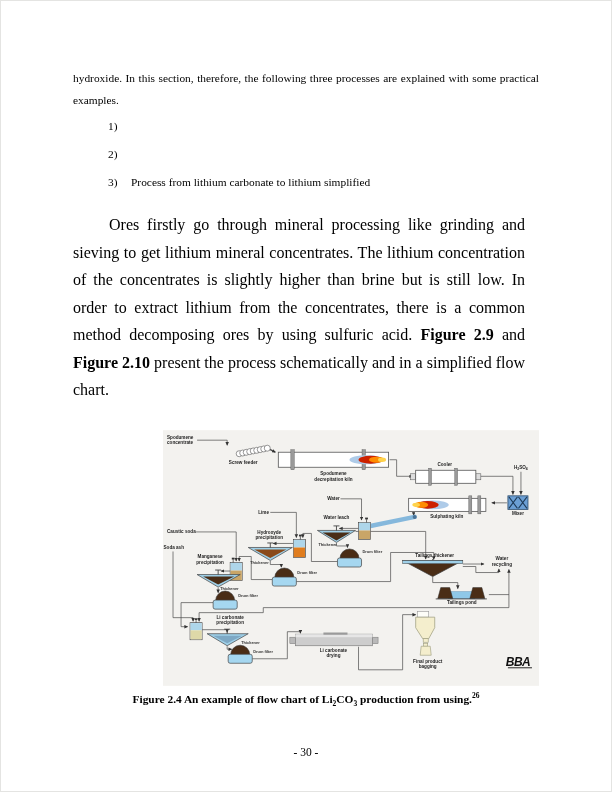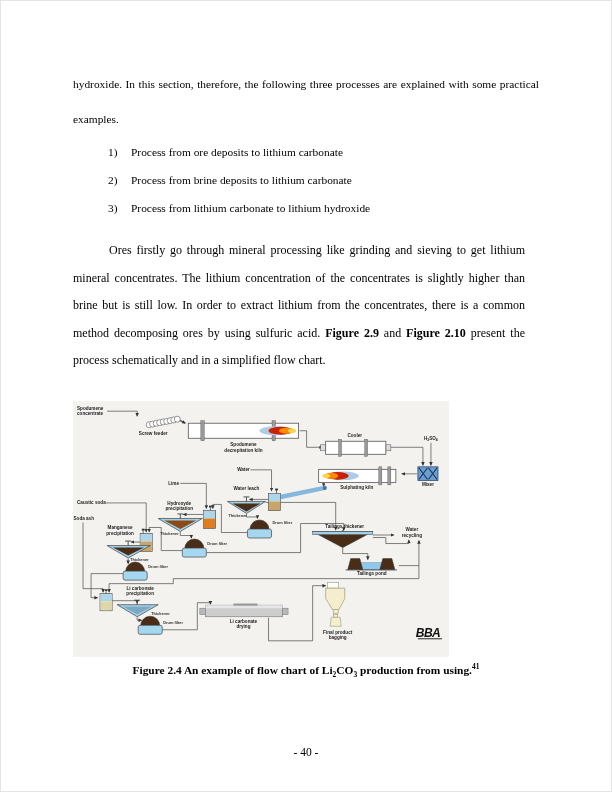--- a/index.html
+++ b/index.html
@@ -1,25 +1,25 @@
 <!DOCTYPE html>
 <html><head>
 <meta charset="utf-8">
 <style>
   html,body{margin:0;padding:0;background:#fff;}
   body{width:612px;height:792px;position:relative;font-family:"Liberation Serif",serif;color:#000;overflow:hidden;}
   .page{position:absolute;inset:0;box-sizing:border-box;border:1px solid #e4e4e2;padding:66px 72px 0 72px;}
-  .body-text{font-size:11.4px;line-height:35px;text-align:justify;margin:0;}
+  .body-text{font-size:11.4px;line-height:22px;text-align:justify;margin:0;}
   .num-list{margin:1px 0 0 35px;}
   .list-row{display:flex;font-size:11.4px;line-height:28px;}
   .list-num{width:23px;flex:none;}
   .sec-heading{margin:28px 0 0 0;font-size:13.8px;font-weight:bold;}
   .sec-num{margin-right:13px;}
-  .para2{margin:15px 14px 0 0;font-size:12px;line-height:27.5px;text-align:justify;text-indent:36px;}
-  .figwrap{margin-top:26px;display:flex;justify-content:flex-start;text-decoration:underline;}
+  .para2{margin:15px 14px 0 0;font-size:16px;line-height:27.5px;text-align:justify;text-indent:36px;}
+  .figwrap{margin-top:26px;display:flex;justify-content:flex-end;text-decoration:underline;}
   .caption{margin:5px 0 0 0;text-align:center;font-size:11.4px;font-weight:bold;}
   .caption sub{font-size:7.5px;}
   .caption sup{font-size:7.5px;}
   .pagenum{position:absolute;top:745px;left:0;right:0;text-align:center;font-size:11.5px;}
   
   svg{display:block;}
   .fl{font-family:"Liberation Sans",sans-serif;font-weight:bold;font-size:4.6px;fill:#232323;}
   .ft{font-family:"Liberation Sans",sans-serif;font-weight:bold;font-size:3.9px;fill:#333;}
   .flow{stroke:#4a4a4a;stroke-width:0.7;fill:none;}
   .plain{stroke:#4a4a4a;stroke-width:0.7;fill:none;}
@@ -41,29 +41,27 @@
 </head>
 <body>
 
 <div class="page">
 
   <p class="body-text">hydroxide. In this section, therefore, the following three processes are explained with some practical examples.</p>
 
   <div class="num-list">
     <div class="list-row">
       <span class="list-num">1)</span>
-      <span>Process from ore deposits to lithium carbonate</span>
     </div>
     <div class="list-row">
       <span class="list-num">2)</span>
-      <span>Process from brine deposits to lithium carbonate</span>
     </div>
     <div class="list-row">
       <span class="list-num">3)</span>
-      <span>Process from lithium carbonate to lithium hydroxide</span>
+      <span>Process from lithium carbonate to lithium simplified</span>
     </div>
   </div>
 
 
   <p class="para2"><span>Ores firstly go through mineral processing like grinding and sieving to get lithium mineral concentrates. The lithium concentration of the concentrates is slightly higher than brine but is still low. In order to extract lithium from the concentrates, there is a common method decomposing ores by using sulfuric acid. </span><b>Figure 2.9</b><span> and </span><b>Figure 2.10</b><span> present the process schematically and in a simplified flow chart.</span></p>
 
   <div class="figwrap">
   <svg width="376" height="256" viewBox="0 0 375 255">
     <defs>
       <marker id="arr" markerWidth="6" markerHeight="6" refX="3.2" refY="1.75" orient="auto" markerUnits="userSpaceOnUse">
@@ -307,17 +305,17 @@
       <text class="fl" x="264" y="237.5" text-anchor="middle">bagging</text>
     </g>
 
     <g>
       <text x="354" y="235" text-anchor="middle" font-family="Liberation Sans, sans-serif" font-size="12" font-weight="bold" font-style="italic" letter-spacing="-0.6" fill="#111">BBA</text>
       <line x1="344" y1="237" x2="368" y2="237" stroke="#111" stroke-width="0.9"></line>
     </g>
   </svg>
   </div>
 
-  <p class="caption"><span>Figure 2.4 An example of flow chart of Li</span><sub>2</sub><span>CO</span><sub>3</sub><span> production from using.</span><sup>41</sup></p>
-
-  <div class="pagenum">- 40 -</div>
+  <p class="caption"><span>Figure 2.4 An example of flow chart of Li</span><sub>2</sub><span>CO</span><sub>3</sub><span> production from using.</span><sup>26</sup></p>
+
+  <div class="pagenum">- 30 -</div>
 
 </div>
 
 </body></html>

